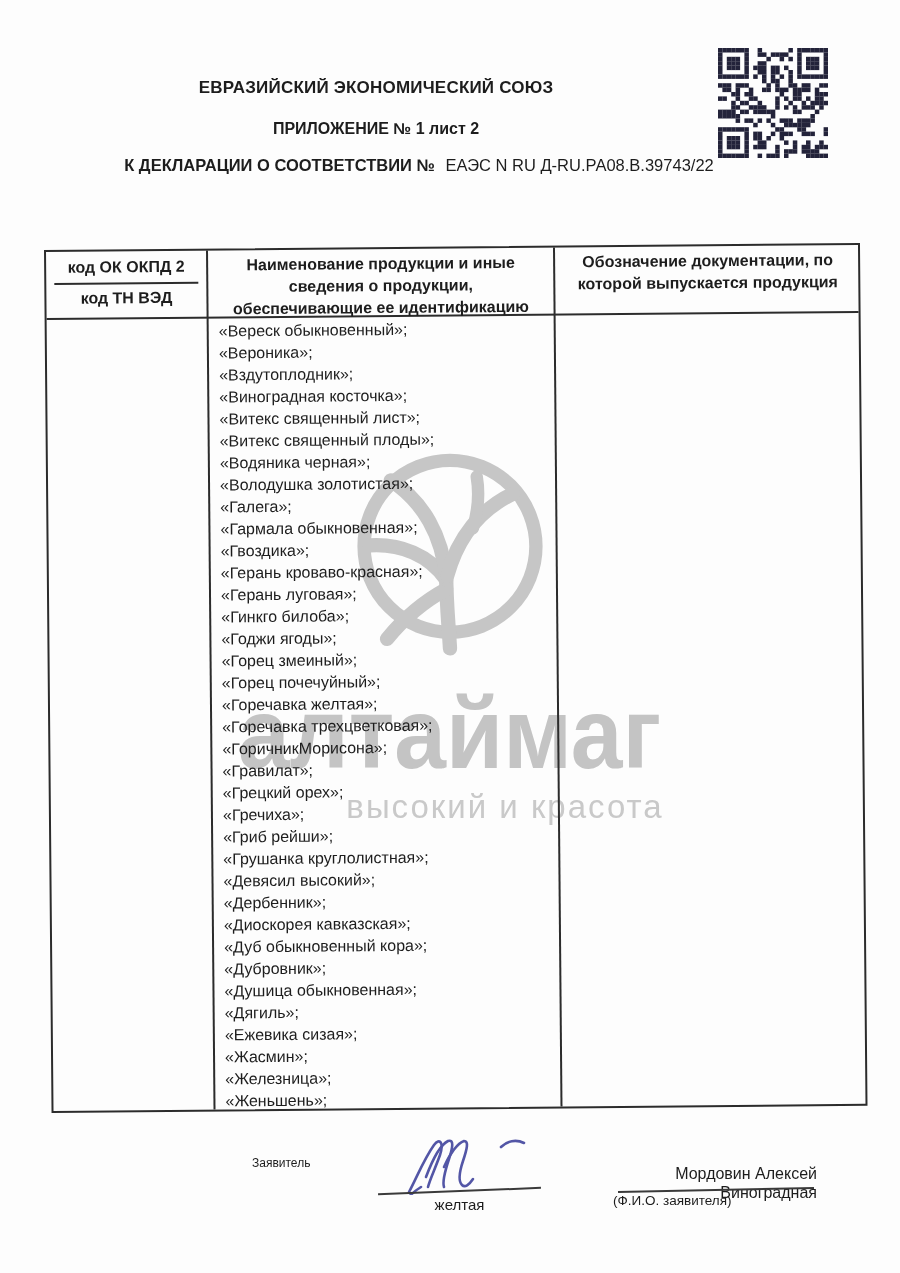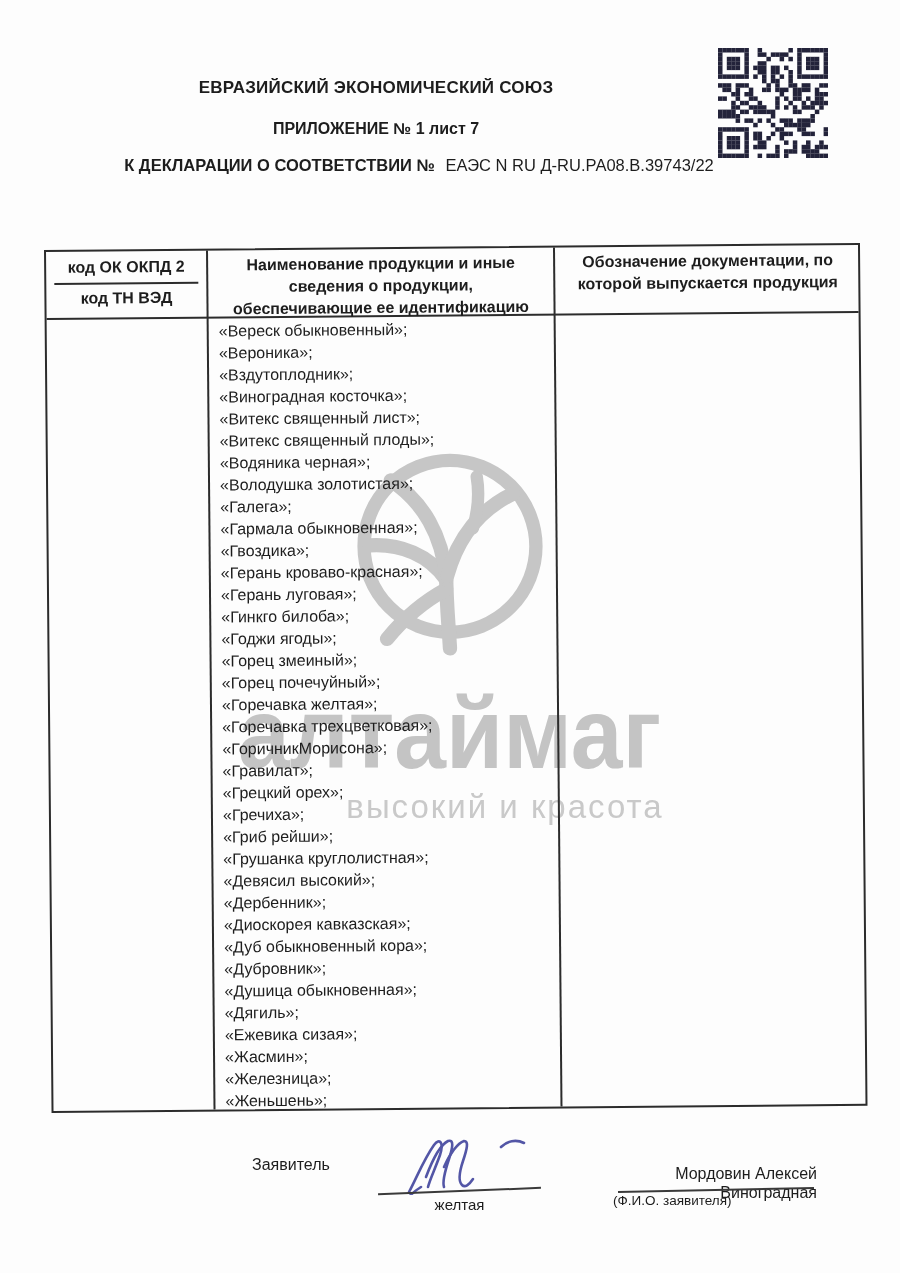--- a/index.html
+++ b/index.html
@@ -32,21 +32,21 @@
   .header-sep{position:absolute;left:0;right:0;top:66px;height:2px;background:var(--border,#2c2c2c);}
   .th{position:absolute;top:0;font-weight:bold;font-size:16px;text-align:center;line-height:22px;}
   .th1{left:0;width:160px;}
   .th1-top{margin-top:5px;}
   .th1-rule{height:2px;background:var(--border,#2c2c2c);margin:4px 8px 3px 8px;}
   .th2{left:162px;width:345px;padding-top:4px;}
   .th3{left:509px;width:305px;padding-top:4px;}
   .product-list{position:absolute;left:172px;top:70px;font-size:16px;line-height:22px;white-space:nowrap;}
   
   .ftr{position:absolute;z-index:1;}
-  .applicant{left:252px;top:1156px;font-size:16px;text-align:center;}
+  .applicant{left:252px;top:1156px;font-size:12px;text-align:center;}
   .sig-svg{left:403px;top:1133px;}
   .sig-line{left:378px;top:1190px;width:163px;height:2px;background:#3a3a3a;transform:rotate(-2.2deg);}
   .sig-caption{left:378px;top:1196px;width:163px;text-align:center;font-size:15px;}
   .name-block{left:613px;top:1147px;width:204px;text-align:right;font-size:16px;line-height:19px;margin-top:17px;}
   .name-line{left:618px;top:1189px;width:196px;height:2px;background:#3a3a3a;transform:rotate(-1.2deg);}
   .name-caption{left:613px;top:1193px;width:204px;text-align:left;font-size:13.5px;}
 </style>
 </head>
 <body>
 
@@ -68,21 +68,21 @@
     </svg>
     <div class="wm-brand-wrap">
       <span class="wm-brand">алтаймаг</span>
     </div>
     <div class="wm-tag-wrap">
       <span class="wm-tag">высокий и красота</span>
     </div>
   </div>
 
   <div class="hdr hdr-1">ЕВРАЗИЙСКИЙ ЭКОНОМИЧЕСКИЙ СОЮЗ</div>
-  <div class="hdr hdr-2">ПРИЛОЖЕНИЕ № 1 лист 7</div>
+  <div class="hdr hdr-2">ПРИЛОЖЕНИЕ № 1 лист 2</div>
   <div class="hdr hdr-3">
     <span class="lbl">К ДЕКЛАРАЦИИ О СООТВЕТСТВИИ №</span>
     <span class="num">ЕАЭС N RU Д-RU.РА08.В.39743/22</span>
   </div>
 
   <div class="qr-box" id="qr"><svg width="110" height="110" viewBox="0 0 110 110">
         <rect x="0.0" y="0.0" width="4.5" height="4.5" fill="#23233a"></rect>
         <rect x="4.4" y="0.0" width="4.5" height="4.5" fill="#23233a"></rect>
         <rect x="8.8" y="0.0" width="4.5" height="4.5" fill="#23233a"></rect>
         <rect x="13.2" y="0.0" width="4.5" height="4.5" fill="#23233a"></rect>

